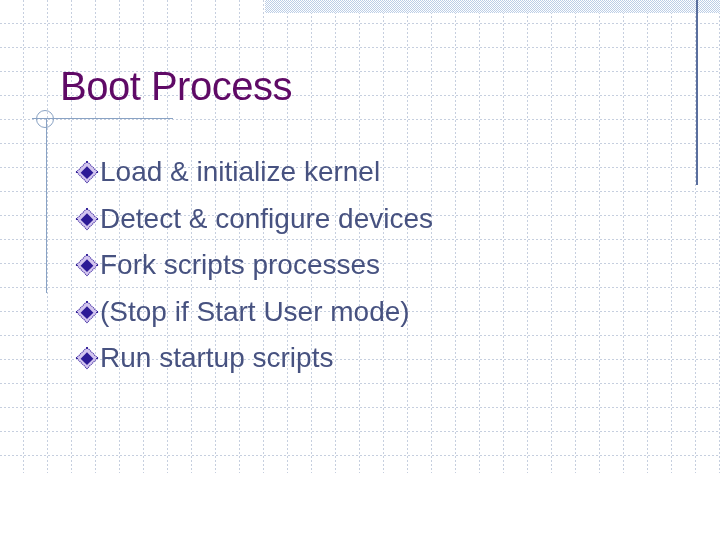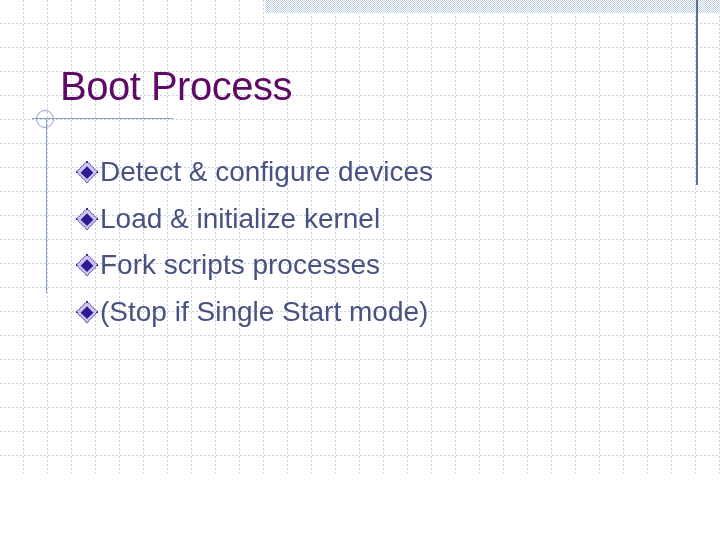--- a/index.html
+++ b/index.html
@@ -142,35 +142,41 @@
 
   <div class="title-underline"></div>
   <div class="left-rule"></div>
   <div class="deco-circle"></div>
 
   <ul class="bullets">
     <li>
       <span class="bullet-wrap">
           <span class="diamond"></span>
         </span>
-      <span class="bullet-text">Detect &amp; configure devices</span>
+      <span class="bullet-text">Load &amp; initialize kernel</span>
     </li>
     <li>
       <span class="bullet-wrap">
           <span class="diamond"></span>
         </span>
-      <span class="bullet-text">Load &amp; initialize kernel</span>
+      <span class="bullet-text">Detect &amp; configure devices</span>
     </li>
     <li>
       <span class="bullet-wrap">
           <span class="diamond"></span>
         </span>
       <span class="bullet-text">Fork scripts processes</span>
     </li>
     <li>
       <span class="bullet-wrap">
           <span class="diamond"></span>
         </span>
-      <span class="bullet-text">(Stop if Single Start mode)</span>
+      <span class="bullet-text">(Stop if Start User mode)</span>
+    </li>
+    <li>
+      <span class="bullet-wrap">
+          <span class="diamond"></span>
+        </span>
+      <span class="bullet-text">Run startup scripts</span>
     </li>
   </ul>
 
 </div>
 
 </body></html>

